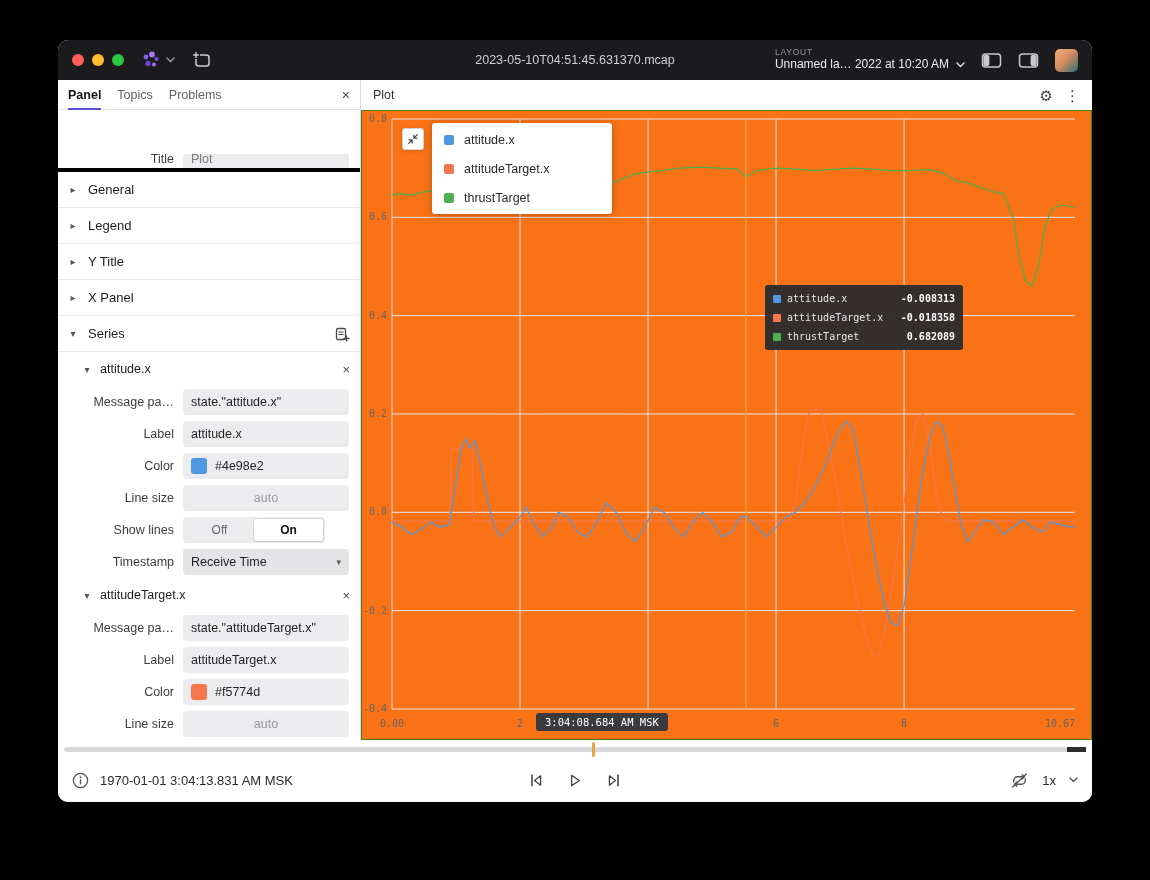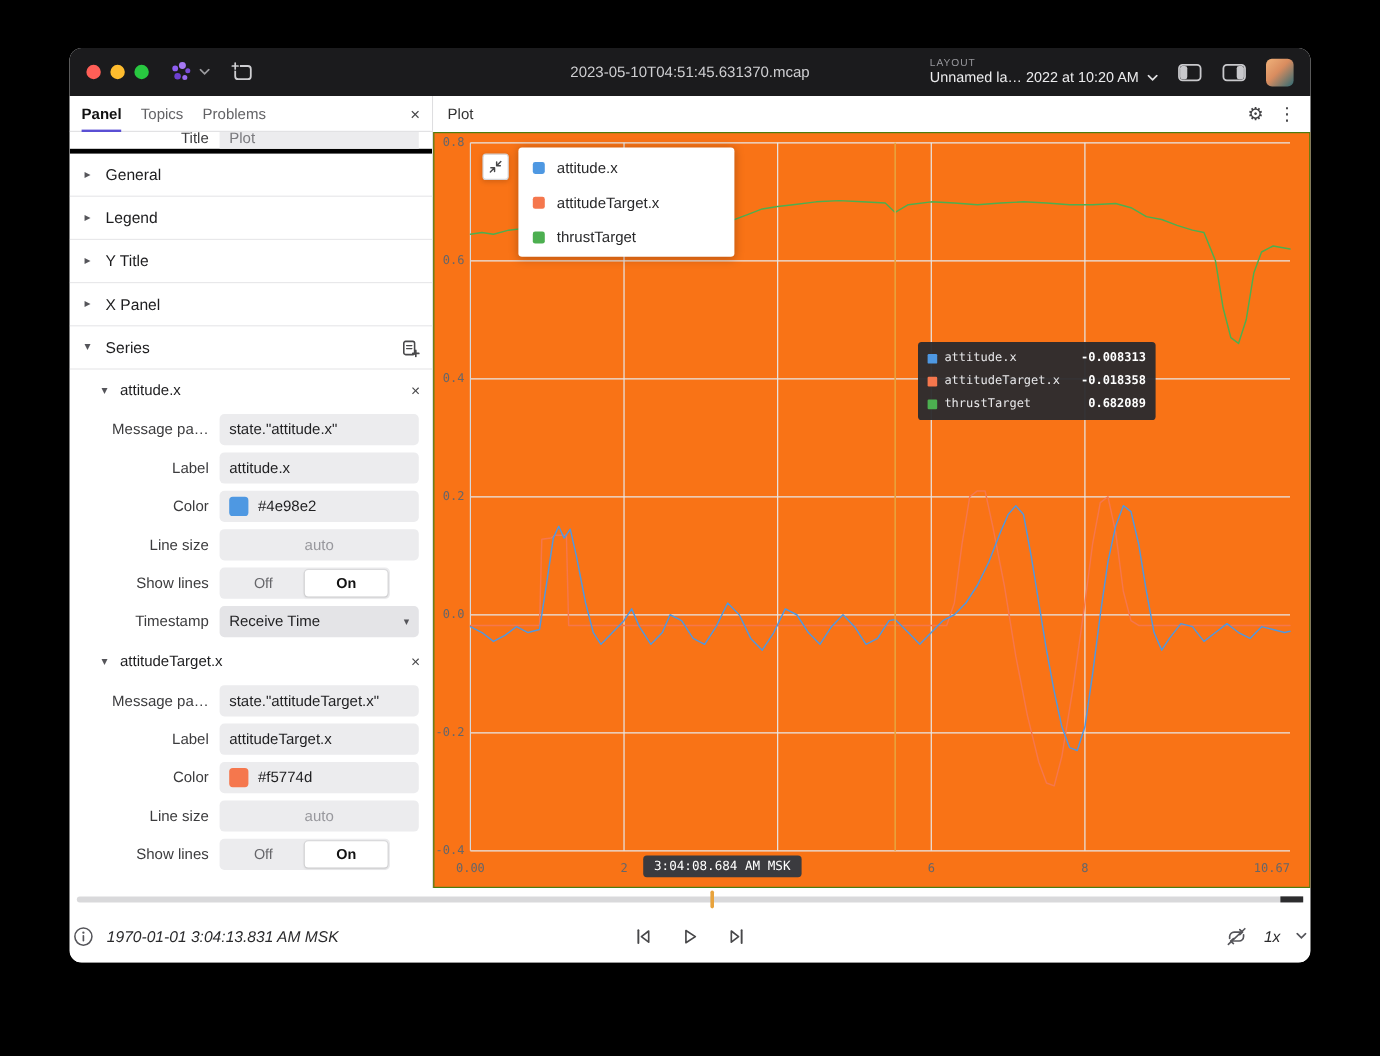--- a/index.html
+++ b/index.html
@@ -20,21 +20,21 @@
   .tb-right{margin-left:auto;display:flex;align-items:center;gap:16px;}
   .layout-block{text-align:left;line-height:1.15;cursor:pointer;}
   .layout-label{font-size:8.5px;letter-spacing:.8px;color:#97979c;text-transform:uppercase;}
   .layout-name-row{display:flex;align-items:center;gap:7px;font-size:12px;color:#ececee;white-space:nowrap;}
   .tb-toggle{background:none;border:none;padding:0;display:flex;align-items:center;cursor:pointer;}
   .avatar{width:23px;height:23px;border-radius:5px;
     background:linear-gradient(135deg,#f0b27a 0%,#d98c5f 45%,#2e6b75 100%);}
 
   
   .content{display:flex;height:660px;}
-  .left-panel{width:303px;border-right:1px solid #dedee0;display:flex;flex-direction:column;background:#fff;}
+  .left-panel{width:303px;border-right:1px solid #dedee0;display:flex;flex-direction:column;background:#fff;gap:44px;}
   .tabbar{height:30px;display:flex;align-items:center;padding:0 10px;gap:16px;border-bottom:1px solid #e2e2e4;flex:none;}
   .tab{font-size:12.5px;color:#636366;height:30px;line-height:30px;position:relative;cursor:pointer;}
   .tab.active{color:#111;font-weight:700;}
   .tab.active::after{content:"";position:absolute;left:0;right:0;bottom:0;height:2px;background:#5a4fd4;}
   .tab-close{margin-left:auto;color:#48484a;font-size:14px;cursor:pointer;line-height:1;}
   .panel-scroll{flex:1;overflow:hidden;}
   .clip-row{height:18px;overflow:hidden;border-bottom:4px solid #000000;}
   .clip-row .frow{margin-top:-11px;}
   .frow{display:flex;align-items:center;gap:9px;height:32px;}
   .flabel{width:116px;flex:none;text-align:right;font-size:12.5px;color:#3c3c3e;white-space:nowrap;overflow:hidden;}
@@ -79,21 +79,21 @@
   .ctt-sq{width:8px;height:8px;border-radius:1px;flex:none;}
   .ctt-val{margin-left:auto;font-weight:700;color:#fff;}
   .hover-pill{position:absolute;left:174px;top:602px;background:#3b3b3f;color:#fff;border-radius:3px;
     padding:3px 9px;font-family:"DejaVu Sans Mono",monospace;font-size:10.5px;white-space:nowrap;z-index:6;}
 
   
   .playback{position:relative;height:62px;background:#fff;}
   .scrub-track{position:absolute;top:7px;left:6px;right:6px;height:5px;background:#d9d9db;border-radius:3px;cursor:pointer;}
   .scrub-dark{position:absolute;top:7px;left:1009px;width:19px;height:5px;background:#2c2c2e;}
   .scrub-marker{position:absolute;top:2px;left:534px;width:3px;height:15px;background:#e8a33d;border-radius:2px;cursor:grab;}
-  .controls{position:absolute;top:20px;left:0;right:0;height:40px;display:flex;align-items:center;padding:0 3px;font-style:italic;}
+  .controls{position:absolute;top:20px;left:0;right:0;height:40px;display:flex;align-items:center;padding:0 14px;}
   .pb-left{display:flex;align-items:center;gap:11px;}
   .pb-time{font-size:13px;color:#2a2a2c;}
   .pb-center{position:absolute;left:50%;transform:translateX(-50%);display:flex;align-items:center;gap:22px;}
   .icon-btn{background:none;border:none;padding:0;display:flex;align-items:center;cursor:pointer;}
   .pb-right{margin-left:auto;display:flex;align-items:center;gap:13px;}
   .pb-speed{font-size:13px;color:#2a2a2c;}
 </style>
 </head>
 <body>
 

